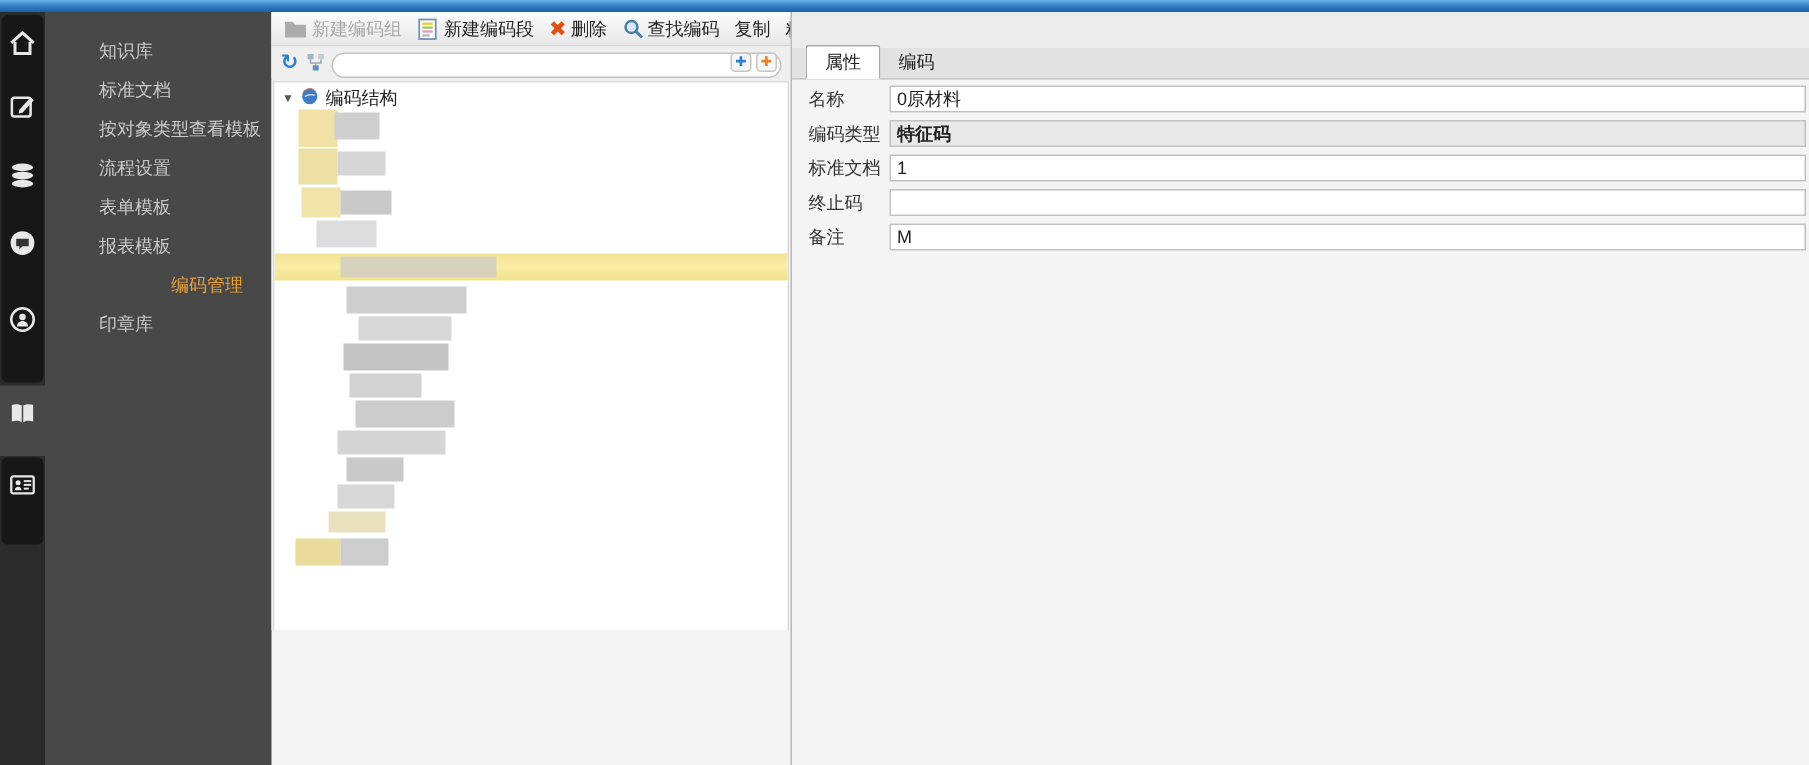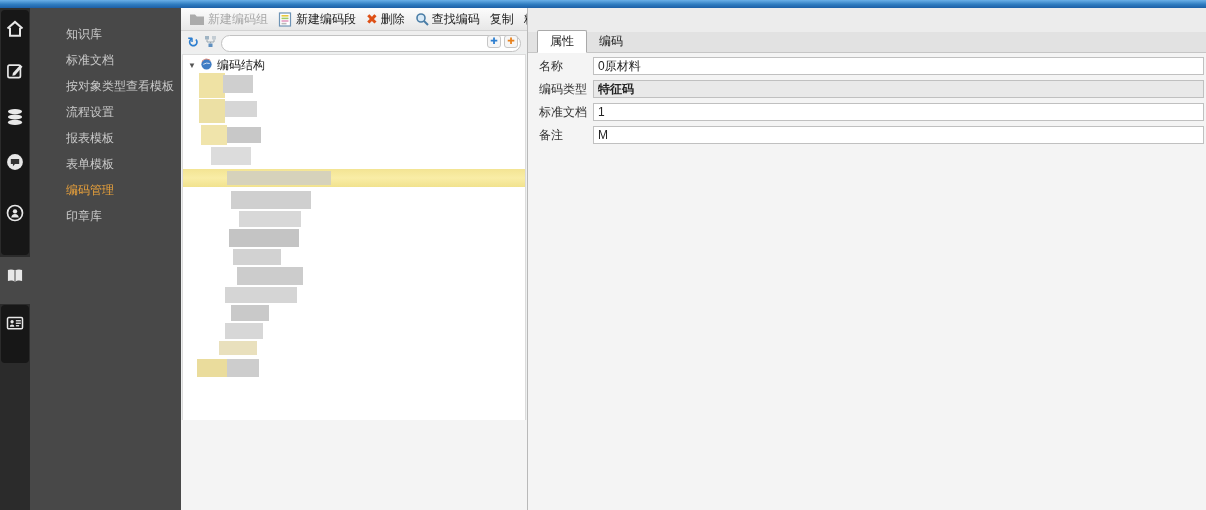--- a/index.html
+++ b/index.html
@@ -13,21 +13,21 @@
     background:linear-gradient(180deg,#6ab0e8 0%,#2f7cc0 55%,#1c5fa6 100%);}
   
   .rail{position:absolute;left:0;top:8px;width:30px;height:502px;background:#2b2b2b;}
   .rail-block{position:absolute;left:1px;width:28px;background:#171717;border-radius:4px;}
   .rail-active{position:absolute;left:0;width:30px;background:#484848;}
   .rail-icon{position:absolute;left:4px;width:22px;height:22px;display:flex;align-items:center;justify-content:center;}
   .rail-icon svg{width:20px;height:20px;}
   
   .menu{position:absolute;left:30px;top:8px;width:151px;height:502px;background:#484848;padding-top:13px;box-sizing:border-box;}
   .menu-item{height:26px;line-height:26px;padding-left:36px;font-size:12px;color:#c9c9c9;cursor:pointer;white-space:nowrap;}
-  .menu-item.active{color:#e9a13b;}
+  .menu-item.active{color:#e9a13b;margin-left:48px;}
   
   .treepanel{position:absolute;left:181px;top:8px;width:346px;height:412px;background:#eef0f0;box-sizing:border-box;}
   .tb1{height:23px;background:linear-gradient(180deg,#fcfcfc,#e7e7e7);border-bottom:1px solid #d3d3d3;
     display:flex;align-items:center;font-size:12px;color:#222;padding-left:3px;box-sizing:border-box;}
   .tb-btn{display:flex;align-items:center;gap:3px;padding:0 5px;height:20px;cursor:pointer;white-space:nowrap;}
   .tb-btn.disabled{color:#a8a8a8;cursor:default;}
   .tb-btn svg{display:block;}
   .x-glyph{color:#de5016;font-weight:bold;font-size:14px;line-height:14px;}
   .tb2{height:21px;display:flex;align-items:center;padding-left:4px;box-sizing:border-box;background:#efefef;}
   .refresh-glyph{color:#2e7fd0;font-size:14px;font-weight:bold;width:16px;text-align:center;cursor:pointer;}
@@ -119,22 +119,22 @@
         <rect x="13" y="14.5" width="4" height="1.6" fill="#e8e8e8"></rect>
       </svg>
   </div>
 </div>
 
 <div class="menu">
   <div class="menu-item">知识库</div>
   <div class="menu-item">标准文档</div>
   <div class="menu-item">按对象类型查看模板</div>
   <div class="menu-item">流程设置</div>
+  <div class="menu-item">表单模板</div>
   <div class="menu-item">报表模板</div>
-  <div class="menu-item">表单模板</div>
   <div class="menu-item active">编码管理</div>
   <div class="menu-item">印章库</div>
 </div>
 
 <div class="treepanel">
   <div class="tb1">
     <div class="tb-btn disabled">
       <span>
           <svg width="16" height="13" viewBox="0 0 16 13">
             <path d="M1 1.5 h5 l1.8 2 H15 v8.5 H1 Z" fill="#ababab"></path>
@@ -239,17 +239,21 @@
     </div>
     <div class="f-row">
       <div class="f-label">编码类型</div>
       <input type="text" class="ro" readonly="" value="特征码" style="">
     </div>
     <div class="f-row">
       <div class="f-label">标准文档</div>
       <input type="text" value="1" style="">
     </div>
     <div class="f-row">
+      <div class="f-label">终止码</div>
+      <input type="text" value="" style="">
+    </div>
+    <div class="f-row">
       <div class="f-label">备注</div>
       <input type="text" value="M" style="">
     </div>
   </div>
 </div>
 
 </body></html>

